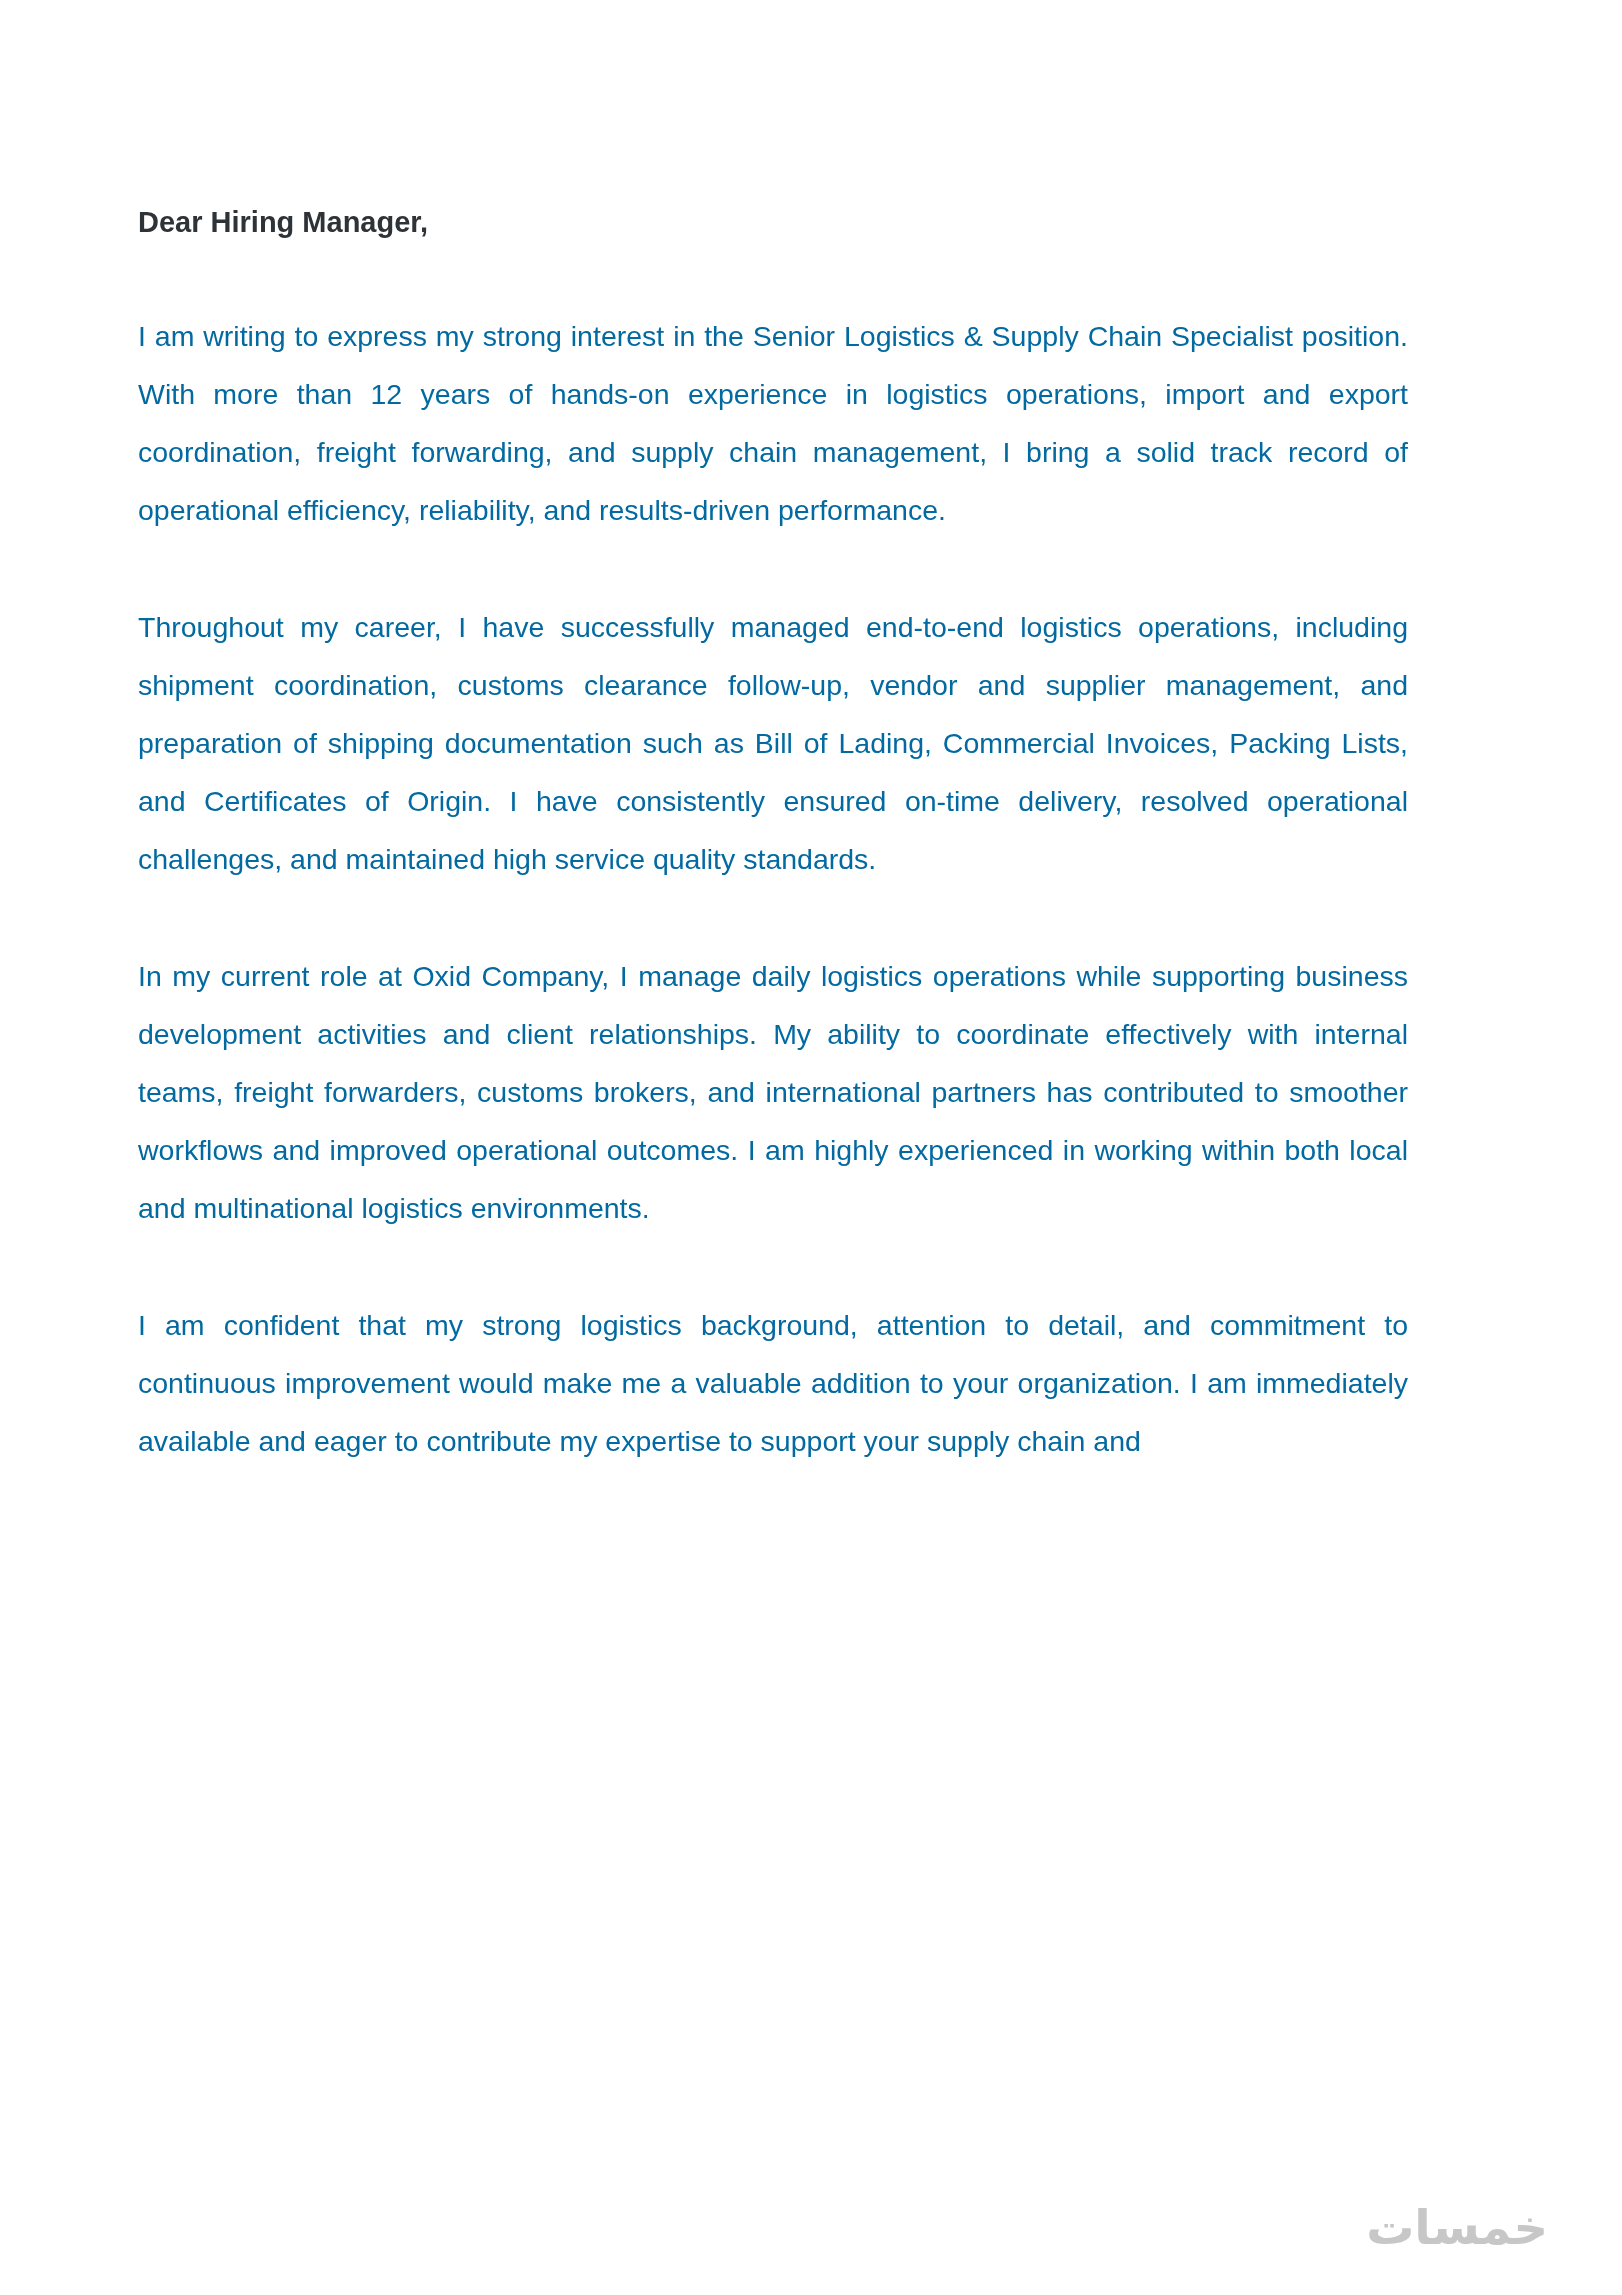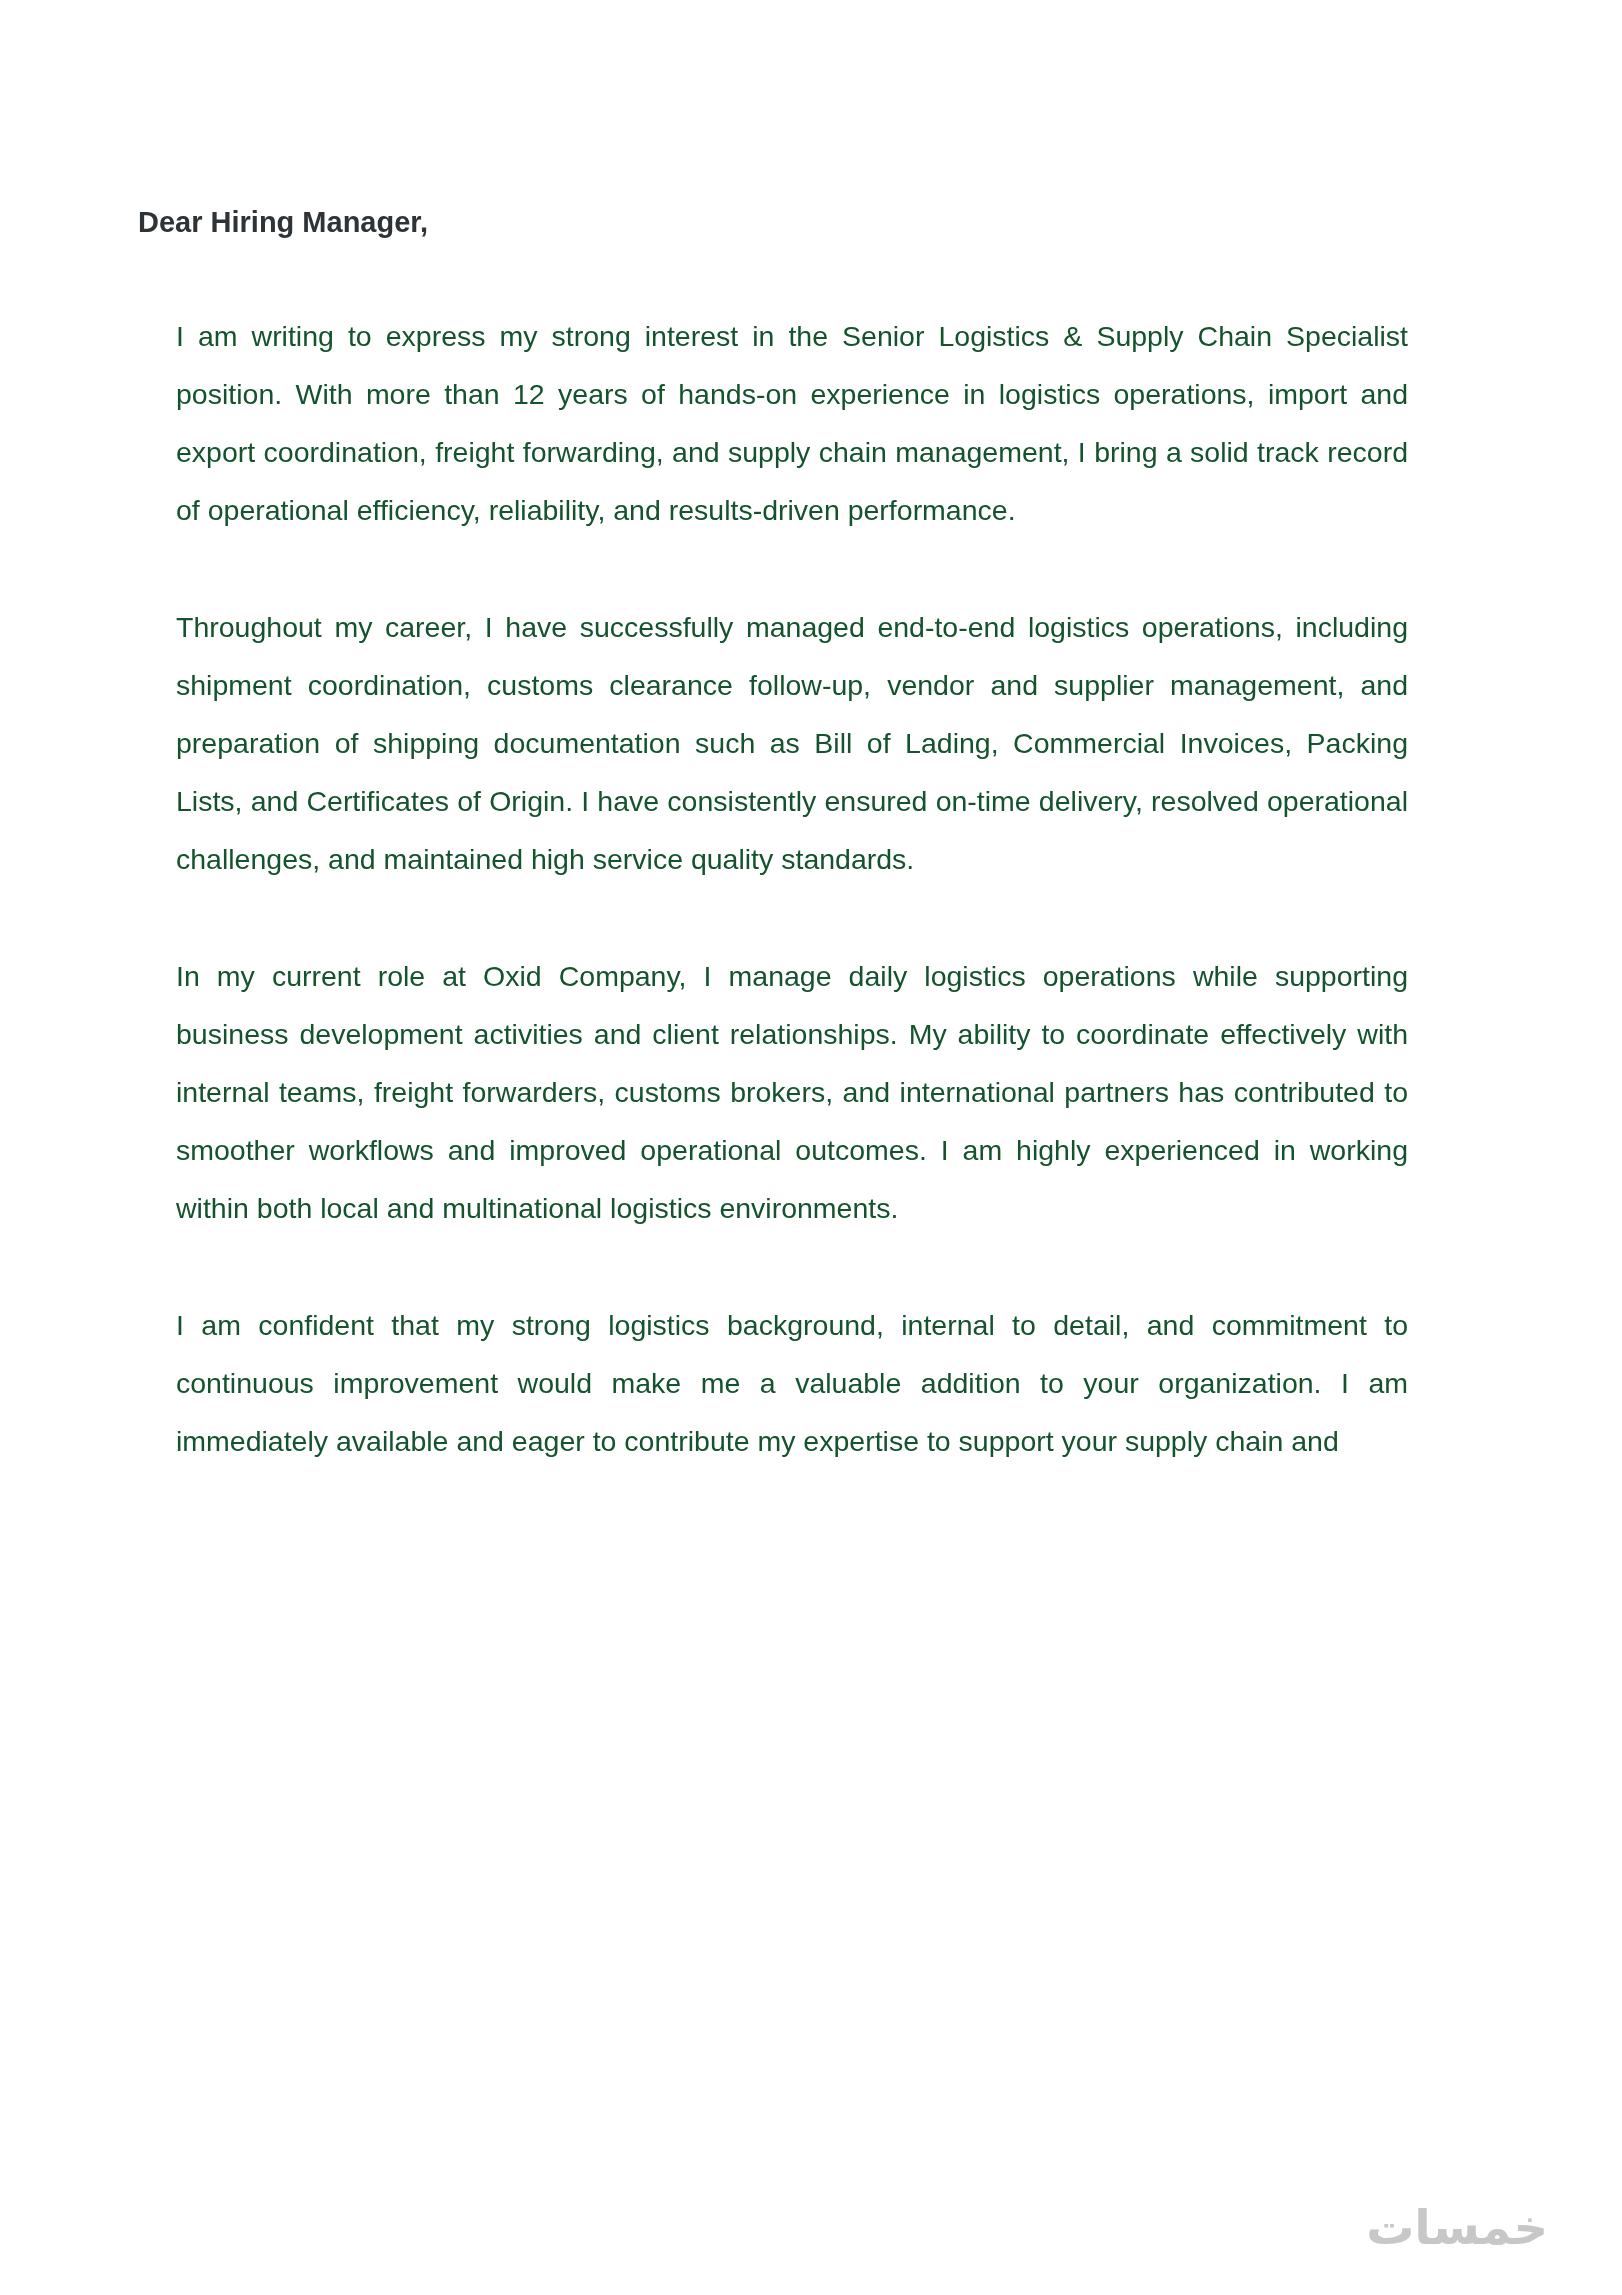--- a/index.html
+++ b/index.html
@@ -32,22 +32,21 @@
     margin-bottom: 56px;
     color: #2e3338;
     text-align: left;
   }
 
   .para {
     font-size: 28.5px;
     line-height: 58px;
     text-align: justify;
     margin-bottom: 59px;
-    color: #14532d;
-    margin-left: 38px;
+    color: #0369a1;
   }
 
   .para:last-child {
     margin-bottom: 0;
   }
 
   .watermark {
     position: absolute;
     bottom: 40px;
     left: 0;
@@ -68,20 +67,20 @@
   <div class="letter">
 
     <div class="salutation">Dear Hiring Manager,</div>
 
     <p class="para">I am writing to express my strong interest in the Senior Logistics &amp; Supply Chain Specialist position. With more than 12 years of hands-on experience in logistics operations, import and export coordination, freight forwarding, and supply chain management, I bring a solid track record of operational efficiency, reliability, and results-driven performance.</p>
 
     <p class="para">Throughout my career, I have successfully managed end-to-end logistics operations, including shipment coordination, customs clearance follow-up, vendor and supplier management, and preparation of shipping documentation such as Bill of Lading, Commercial Invoices, Packing Lists, and Certificates of Origin. I have consistently ensured on-time delivery, resolved operational challenges, and maintained high service quality standards.</p>
 
     <p class="para">In my current role at Oxid Company, I manage daily logistics operations while supporting business development activities and client relationships. My ability to coordinate effectively with internal teams, freight forwarders, customs brokers, and international partners has contributed to smoother workflows and improved operational outcomes. I am highly experienced in working within both local and multinational logistics environments.</p>
 
-    <p class="para">I am confident that my strong logistics background, internal to detail, and commitment to continuous improvement would make me a valuable addition to your organization. I am immediately available and eager to contribute my expertise to support your supply chain and</p>
+    <p class="para">I am confident that my strong logistics background, attention to detail, and commitment to continuous improvement would make me a valuable addition to your organization. I am immediately available and eager to contribute my expertise to support your supply chain and</p>
 
   </div>
 
   <div class="watermark">خمسات</div>
 
 </div>
 
 
 </body></html>

